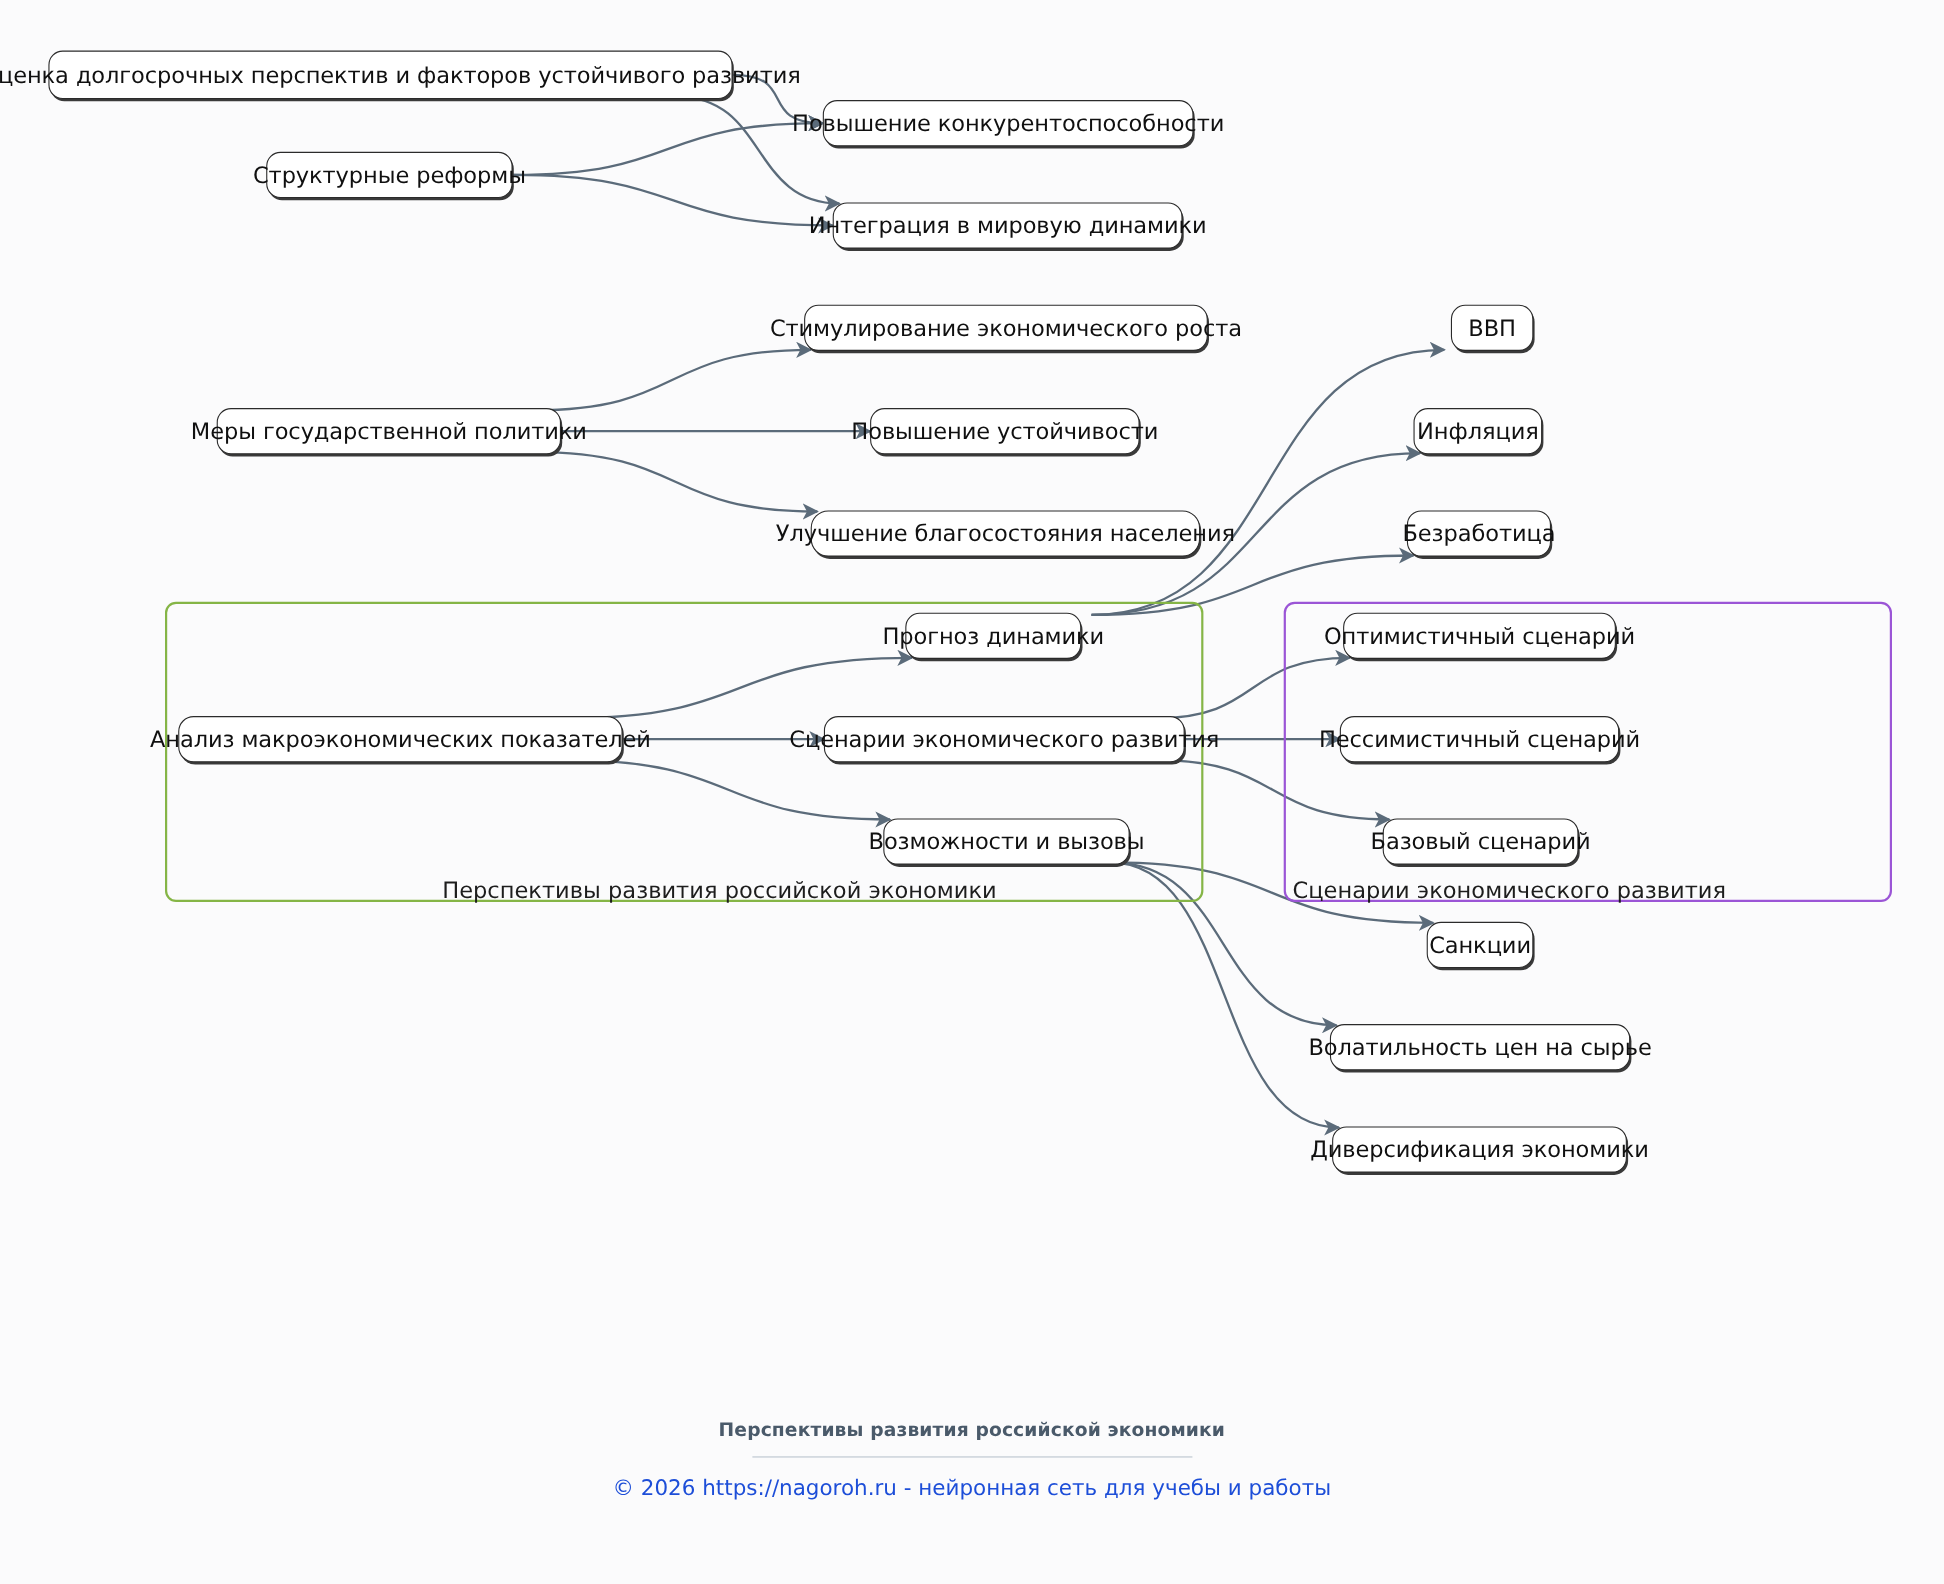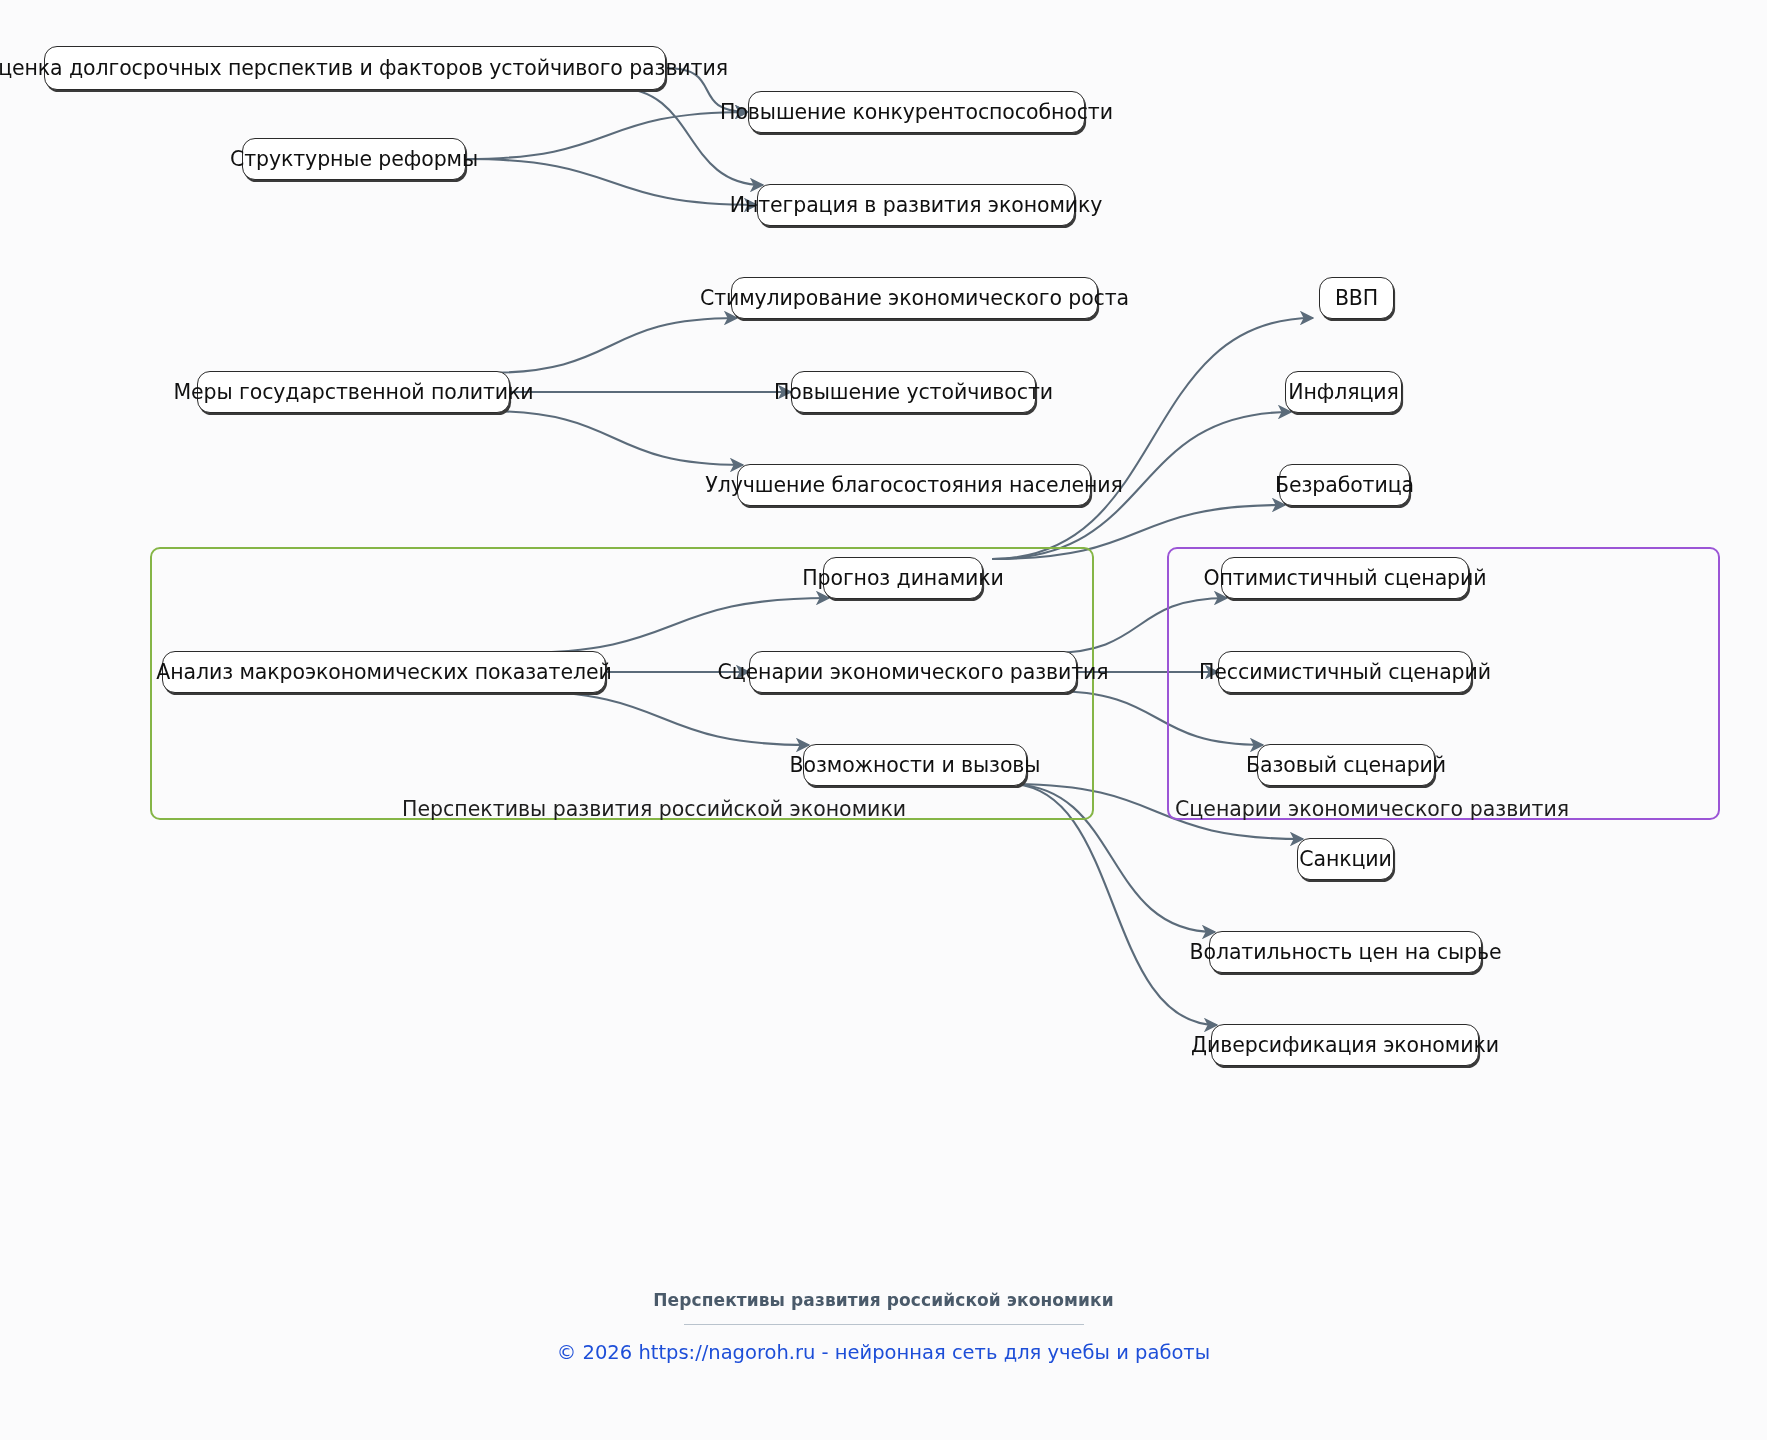--- a/index.html
+++ b/index.html
@@ -125,31 +125,31 @@
   <div id="clusters">
       <div class="cluster green" style="left: 150px; top: 547px; width: 944px; height: 273px; border-color: rgb(133, 181, 70);"></div>
       <div class="cluster-label" style="left: 402px; top: 797px;">Перспективы развития российской экономики</div>
       <div class="cluster purple" style="left: 1167px; top: 547px; width: 553px; height: 273px; border-color: rgb(155, 85, 214);"></div>
       <div class="cluster-label" style="left: 1175px; top: 797px;">Сценарии экономического развития</div>
     </div>
   <div id="nodes">
       <div class="node" style="left: 44px; top: 46px; width: 622px; height: 44px;">Оценка долгосрочных перспектив и факторов устойчивого развития</div>
       <div class="node" style="left: 242px; top: 138px; width: 224px; height: 42px;">Структурные реформы</div>
       <div class="node" style="left: 748px; top: 91px; width: 337px; height: 42px;">Повышение конкурентоспособности</div>
-      <div class="node" style="left: 757px; top: 184px; width: 318px; height: 42px;">Интеграция в развития экономику</div>
+      <div class="node" style="left: 757px; top: 184px; width: 318px; height: 42px;">Интеграция в мировую динамики</div>
       <div class="node" style="left: 731px; top: 277px; width: 367px; height: 42px;">Стимулирование экономического роста</div>
       <div class="node" style="left: 197px; top: 371px; width: 313px; height: 42px;">Меры государственной политики</div>
       <div class="node" style="left: 791px; top: 371px; width: 245px; height: 42px;">Повышение устойчивости</div>
-      <div class="node" style="left: 737px; top: 464px; width: 354px; height: 42px;">Улучшение благосостояния населения</div>
+      <div class="node" style="left: 737px; top: 464px; width: 354px; height: 42px; border-radius: 16px;">Улучшение благосостояния населения</div>
       <div class="node" style="left: 1307px; top: 277px; width: 75px; height: 42px; margin-left: 12px;">ВВП</div>
       <div class="node" style="left: 1285px; top: 371px; width: 117px; height: 42px;">Инфляция</div>
       <div class="node" style="left: 1279px; top: 464px; width: 131px; height: 42px;">Безработица</div>
       <div class="node" style="left: 823px; top: 557px; width: 160px; height: 42px;">Прогноз динамики</div>
       <div class="node" style="left: 749px; top: 651px; width: 328px; height: 42px;">Сценарии экономического развития</div>
-      <div class="node" style="left: 162px; top: 651px; width: 444px; height: 42px;">Анализ макроэкономических показателей</div>
+      <div class="node" style="left: 162px; top: 651px; width: 404px; height: 42px; border-radius: 14px;">Анализ макроэкономических показателей</div>
       <div class="node" style="left: 803px; top: 744px; width: 224px; height: 42px;">Возможности и вызовы</div>
       <div class="node" style="left: 1221px; top: 557px; width: 248px; height: 42px;">Оптимистичный сценарий</div>
       <div class="node" style="left: 1218px; top: 651px; width: 254px; height: 42px;">Пессимистичный сценарий</div>
       <div class="node" style="left: 1257px; top: 744px; width: 178px; height: 42px;">Базовый сценарий</div>
       <div class="node" style="left: 1297px; top: 838px; width: 97px; height: 42px;">Санкции</div>
       <div class="node" style="left: 1209px; top: 931px; width: 273px; height: 42px;">Волатильность цен на сырье</div>
       <div class="node" style="left: 1211px; top: 1024px; width: 268px; height: 42px;">Диверсификация экономики</div>
     </div>
 
   <div id="footer" style="top: 1290px;">

